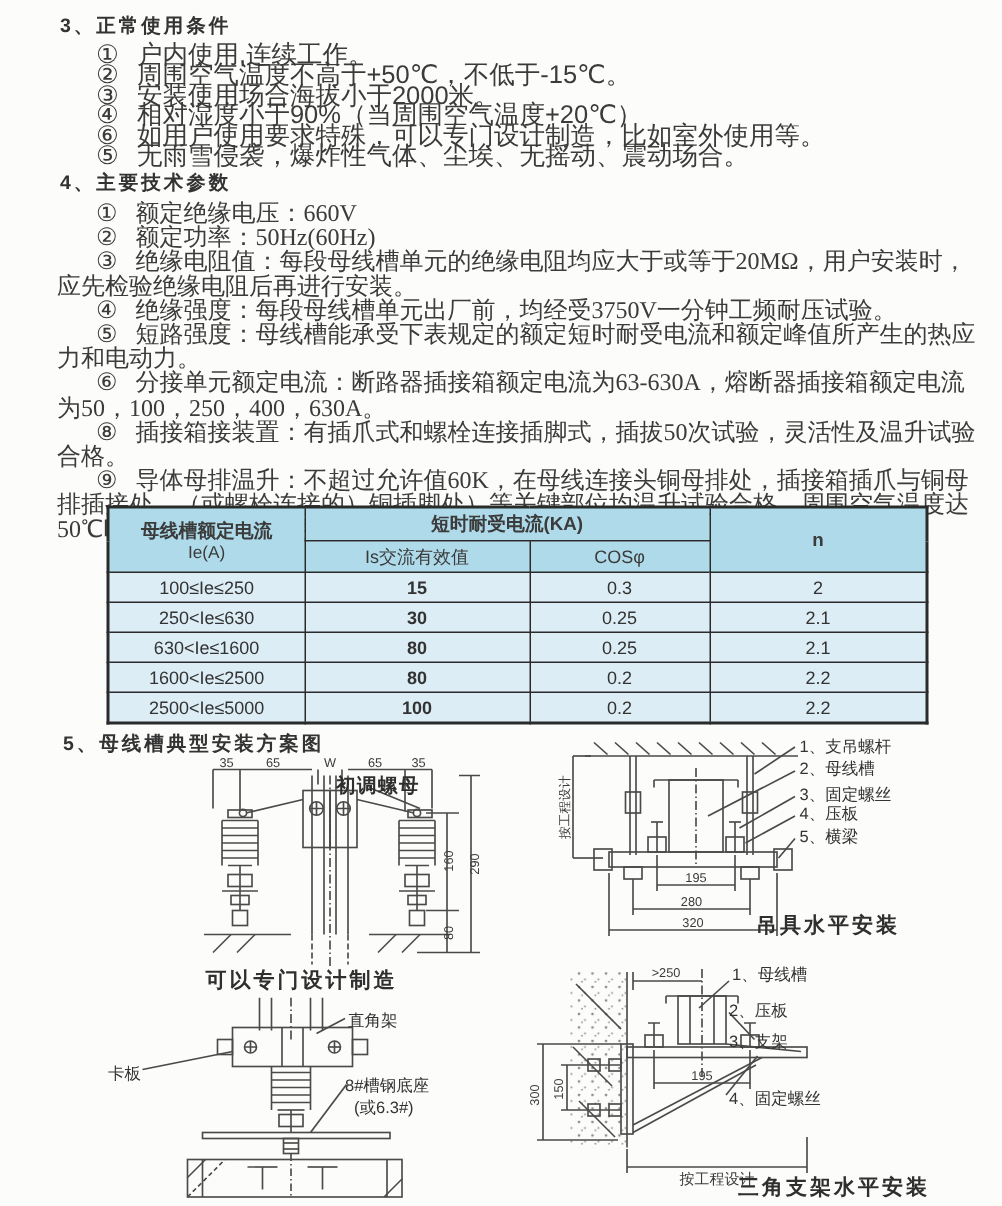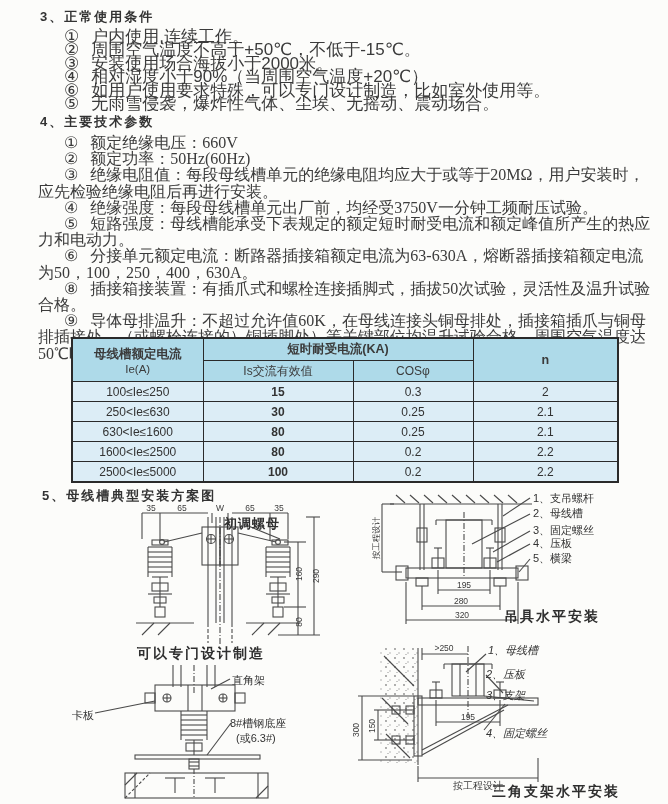--- a/index.html
+++ b/index.html
@@ -422,21 +422,21 @@
         <line x1="138" y1="37" x2="155" y2="55"></line>
         <line x1="136" y1="58" x2="186" y2="63"></line>
         <line x1="136" y1="92" x2="157" y2="66"></line>
       </g>
       <text x="96" y="13" text-anchor="middle">&gt;250</text>
       <text x="120" y="82" text-anchor="middle">195</text>
       <text x="11" y="92" text-anchor="middle" transform="rotate(-90 11 92)">300</text>
       <text x="27" y="88" text-anchor="middle" transform="rotate(-90 27 88)">150</text>
       <text x="130" y="151" text-anchor="middle" style="font-size:10px;">按工程设计</text>
     </svg>
-    <div class="abs" style="left:140px;top:6px;font-style:italic;">
+    <div class="abs" style="left:140px;top:6px;">
       <span class="callout" style="margin-bottom:11px;">1、母线槽</span>
       <span class="callout" style="margin-bottom:8px;margin-left:-2px;">2、压板</span>
       <span class="callout" style="margin-bottom:25px;margin-left:-2px;">3、支架</span>
       <span class="callout" style="margin-left:-2px;">4、固定螺丝</span>
     </div>
     <span class="dcaption" style="left:144px;top:145px;">三角支架水平安装</span>
   </div>
 
 </div>
 

